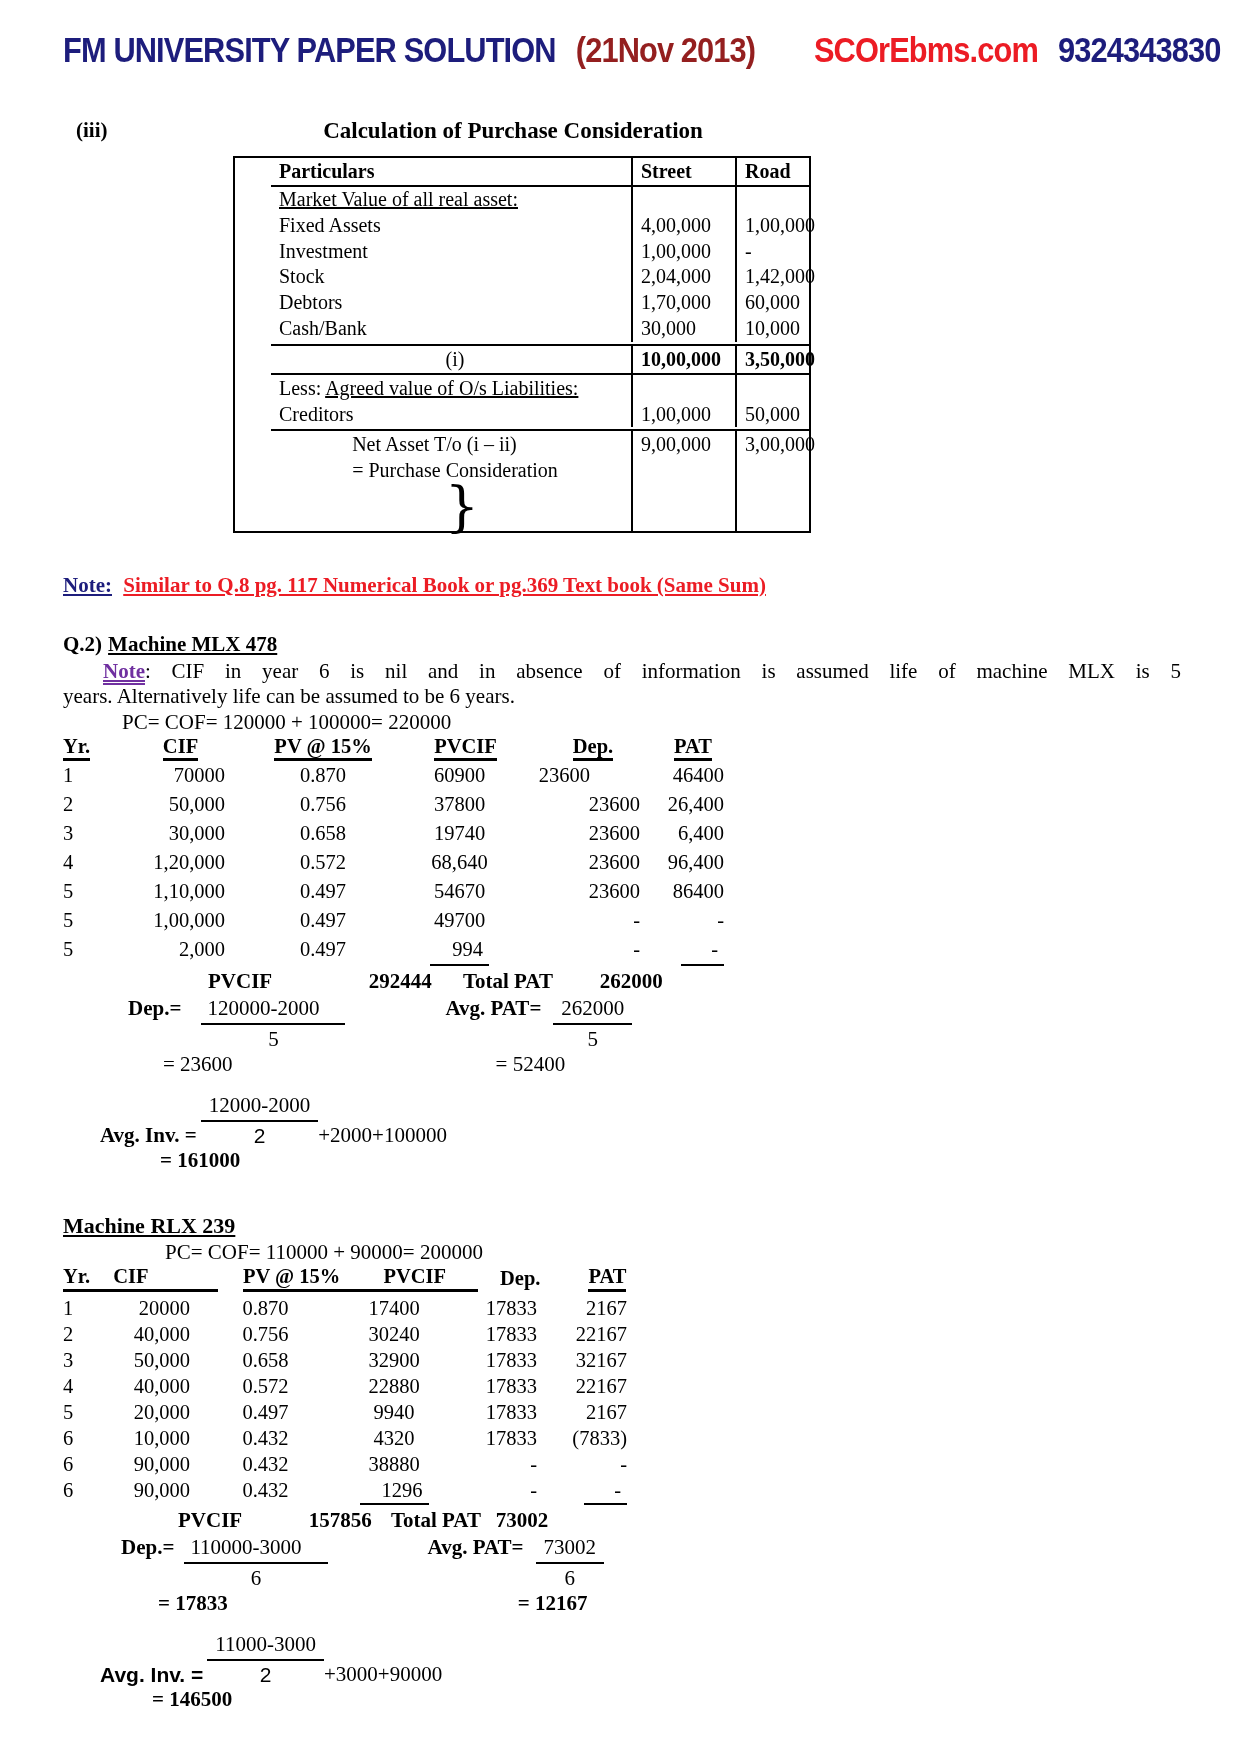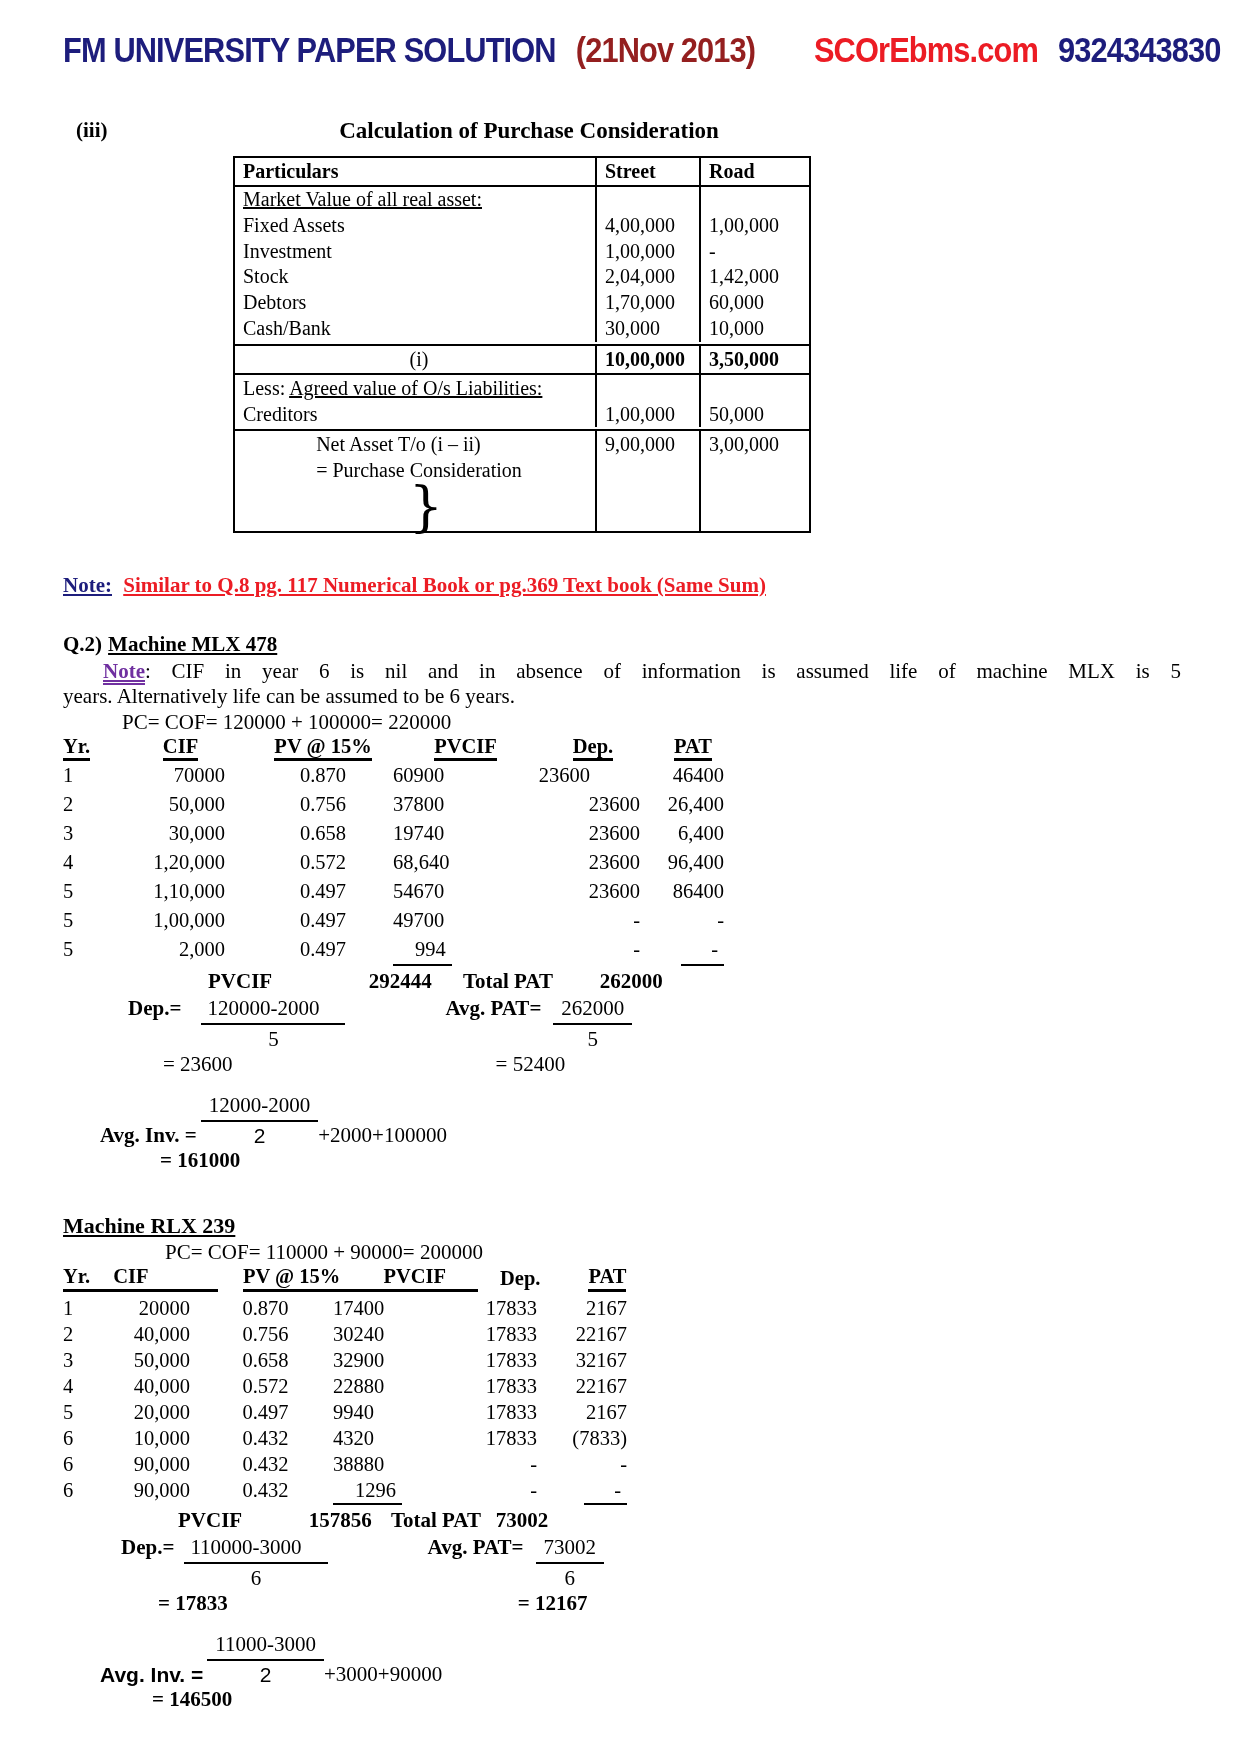--- a/index.html
+++ b/index.html
@@ -14,24 +14,24 @@
     transform:scaleX(0.88); transform-origin:0 50%; letter-spacing:-1px;
   }
   .topbar .t-title { color:var(--navy); }
   .topbar .t-date  { color:var(--darkred); margin-left:14px; }
   .topbar .t-site  { color:var(--red); margin-left:58px; }
   .topbar .t-phone { color:var(--navy); margin-left:14px; }
 
   
   .sec-head { position:relative; margin-top:48px; height:32px; }
   .sec-head .marker { position:absolute; left:76px; top:0; font-weight:bold; font-size:21px; }
-  .sec-head .ptitle { position:absolute; left:240px; width:578px; text-align:center; font-weight:bold; font-size:23px; }
-
-  
-  .ptable { margin:6px 0 0 233px; width:578px; border:2px solid #000; box-sizing:border-box; font-size:20px; }
+  .sec-head .ptitle { position:absolute; left:224px; width:578px; text-align:center; font-weight:bold; font-size:23px; }
+
+  
+  .ptable { margin:6px 0 0 233px; width:578px; border:2px solid #000; box-sizing:border-box; font-size:20px;padding-left:36px; }
   .prow, .pgrid { display:grid; grid-template-columns:360px 104px 106px; }
   .pc2, .pc3 { border-left:2px solid #000; padding-left:8px; box-sizing:border-box; }
   .pc1 { padding-left:8px; box-sizing:border-box; }
   .phead { border-bottom:2px solid #000; font-weight:bold; line-height:27px; }
   .pgroup-assets { line-height:25.8px; padding-bottom:2px; }
   .pgroup-assets .u-head { text-decoration:underline; }
   .psub { border-top:2px solid #000; border-bottom:2px solid #000; line-height:27px; }
   .psub .pc1 { text-align:center; }
   .psub .pc2, .psub .pc3 { font-weight:bold; }
   .pless { line-height:26px; border-bottom:2px solid #000; padding-bottom:2px; }
@@ -60,21 +60,21 @@
   .mhead  { font-weight:bold; margin-bottom:3px; }
   .mhead .hu { border-bottom:3px solid #000; padding-bottom:1px; }
   .mlx .mhead, .mlx .trow { display:grid; grid-template-columns:45px 145px 140px 145px 110px 90px; }
   .rlx .mhead-flex { display:flex; align-items:center; }
   .rlx .trow { display:grid; grid-template-columns:40px 95px 135px 130px 82px 90px; }
   .mlx .trow { line-height:29px; }
   .rlx .trow { line-height:26px; }
   .c0 { text-align:left; }
   .c1 { text-align:right; padding-right:28px; }
   .c2 { text-align:center; }
-  .c3 { text-align:left; padding-right:12px; }
+  .c3 { text-align:center; padding-right:12px; }
   .c4 { text-align:right; padding-right:8px; }
   .c5 { text-align:right; padding-right:14px; }
   .rlx .c1 { padding-right:8px; }
   .rlx .c3 { padding-right:8px; }
   .rlx .c5 { padding-right:8px; }
   .mlx .trow:first-child .c4 { padding-right:58px; }
   .mrows .trow:last-child .c3 .v { border-bottom:2px solid #000; padding:0 6px 0 22px; display:inline-block; }
   .mrows .trow:last-child .c5 .v { border-bottom:2px solid #000; padding:0 6px 0 30px; display:inline-block; }
 
   

